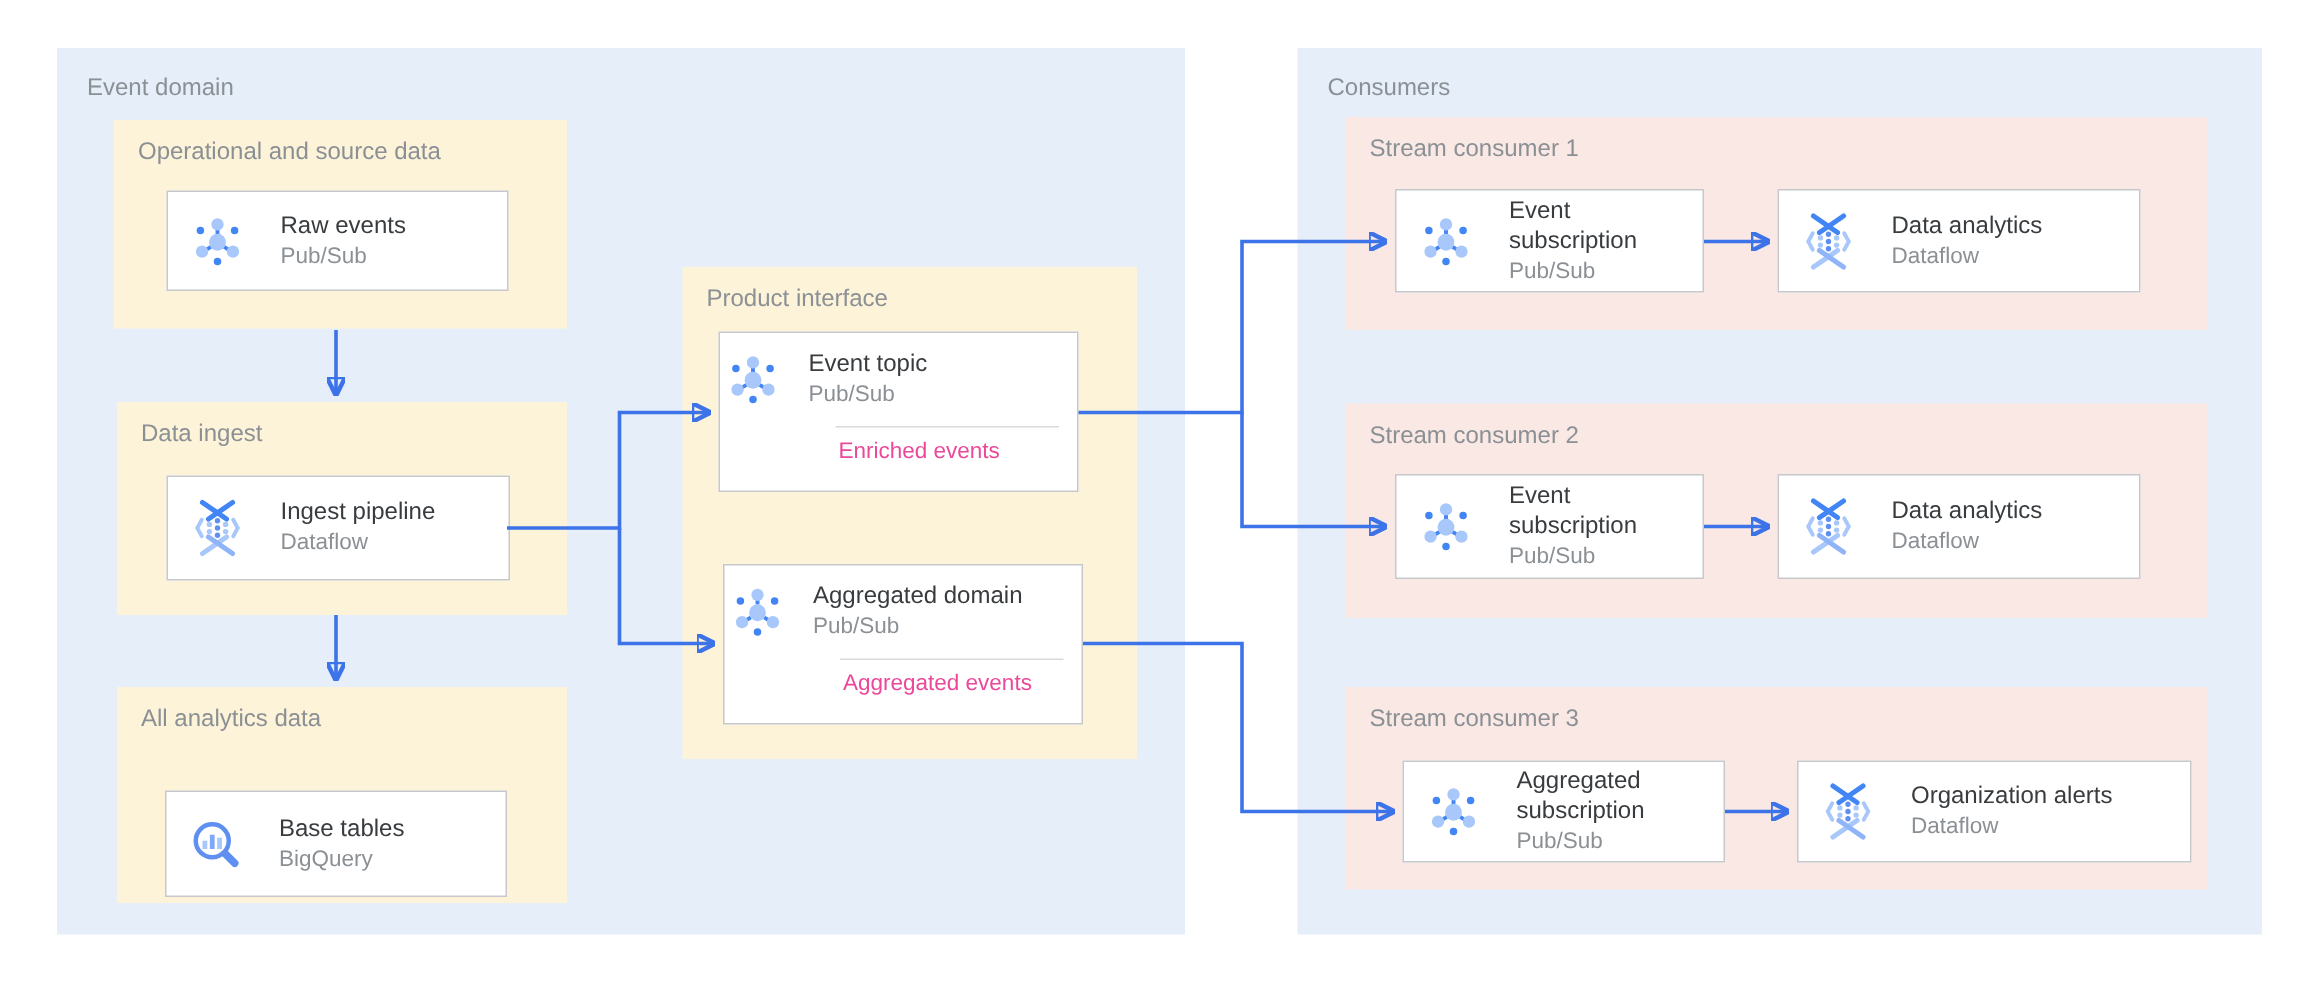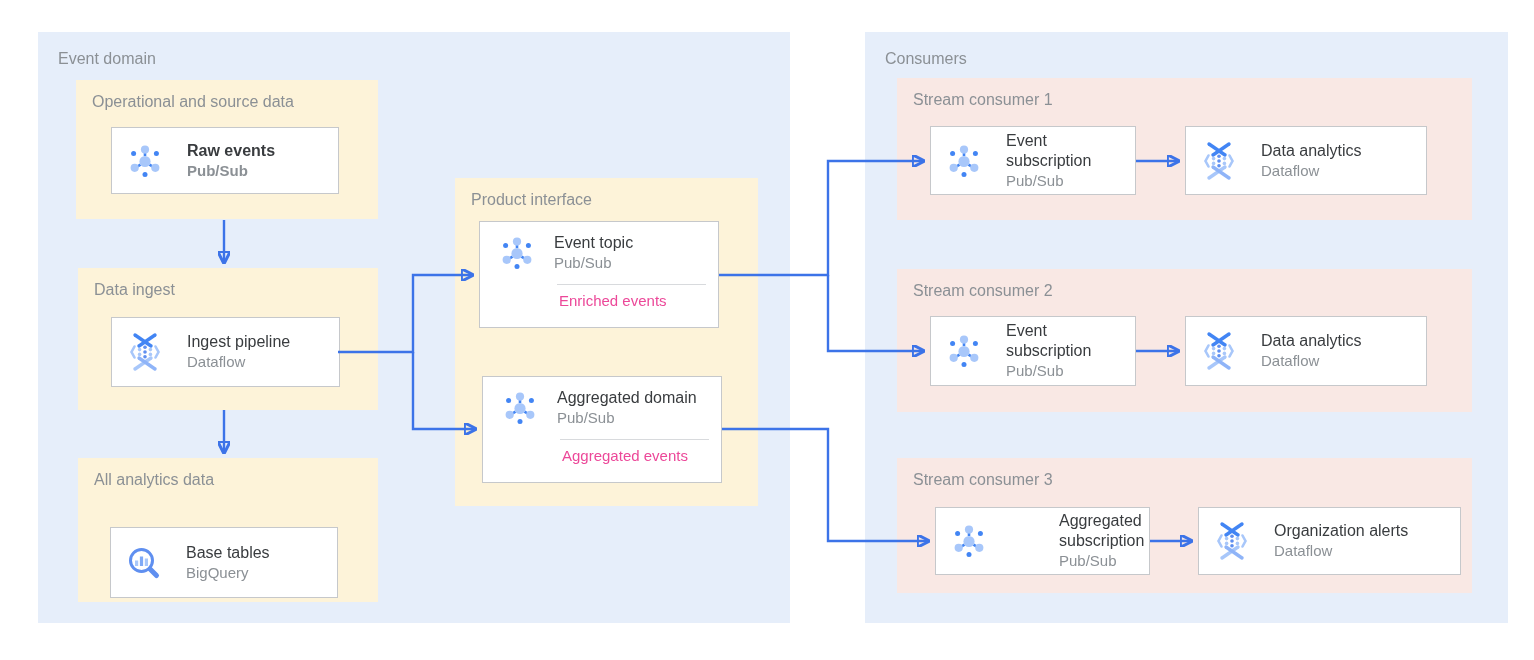--- a/index.html
+++ b/index.html
@@ -17,21 +17,21 @@
   .card {
     position:absolute; background:#ffffff; border:1px solid #c6c8cb;
     box-sizing:border-box; display:flex; align-items:center; padding-left:13px;
   }
   .icon { width:40px; height:40px; flex:none; margin-right:22px; }
   .meta { min-width:0; }
   .title { font-size:16px; line-height:20px; color:#393c3f; }
   .sub   { font-size:15px; line-height:20px; color:#8b9095; }
 
   .topic-card { display:block; padding:11px 0 0 0; }
-  .topic-card .row { display:flex; align-items:center; padding-left:17px; }
+  .topic-card .row { display:flex; align-items:center; padding-left:2px; }
   .topic-card .row .icon { margin-right:17px; }
   .topic-card .divider { height:1px; background:#d8dadd; margin:11px 12px 0 77px; }
   .topic-card .badge { font-size:15px; color:#ec4899; margin:7px 0 0 79px; }
 
   .arrows { position:absolute; left:0; top:0; pointer-events:none; }
   .arrows path { stroke:#3c73e8; stroke-width:2.4; fill:none; }
 </style>
 </head>
 <body>
 
@@ -89,21 +89,21 @@
   </div>
 
   <div class="group producer" style="left:78px; top:458px; width:300px; height:144px;">
     <div class="group-label">All analytics data</div>
   </div>
 
   <div class="group producer" style="left:455px; top:178px; width:303px; height:328px;">
     <div class="group-label">Product interface</div>
   </div>
 
-  <div class="card" style="left:111px; top:127px; width:228px; height:67px;font-weight:bold;">
+  <div class="card" style="left:111px; top:127px; width:228px; height:67px;">
     <svg class="icon">
         <use href="#icon-pubsub"></use>
       </svg>
     <div class="meta">
       <div class="title">Raw events</div>
       <div class="sub">Pub/Sub</div>
     </div>
   </div>
 
   <div class="card" style="left:111px; top:317px; width:229px; height:70px;">
@@ -199,21 +199,21 @@
   <div class="card" style="left:1185px; top:316px; width:242px; height:70px;">
     <svg class="icon">
         <use href="#icon-dataflow"></use>
       </svg>
     <div class="meta">
       <div class="title">Data analytics</div>
       <div class="sub">Dataflow</div>
     </div>
   </div>
 
-  <div class="card" style="left:935px; top:507px; width:215px; height:68px;gap:48px;">
+  <div class="card" style="left:935px; top:507px; width:215px; height:68px;">
     <svg class="icon">
         <use href="#icon-pubsub"></use>
       </svg>
     <div class="meta">
       <div class="title">Aggregated subscription</div>
       <div class="sub">Pub/Sub</div>
     </div>
   </div>
   <div class="card" style="left:1198px; top:507px; width:263px; height:68px;">
     <svg class="icon">

